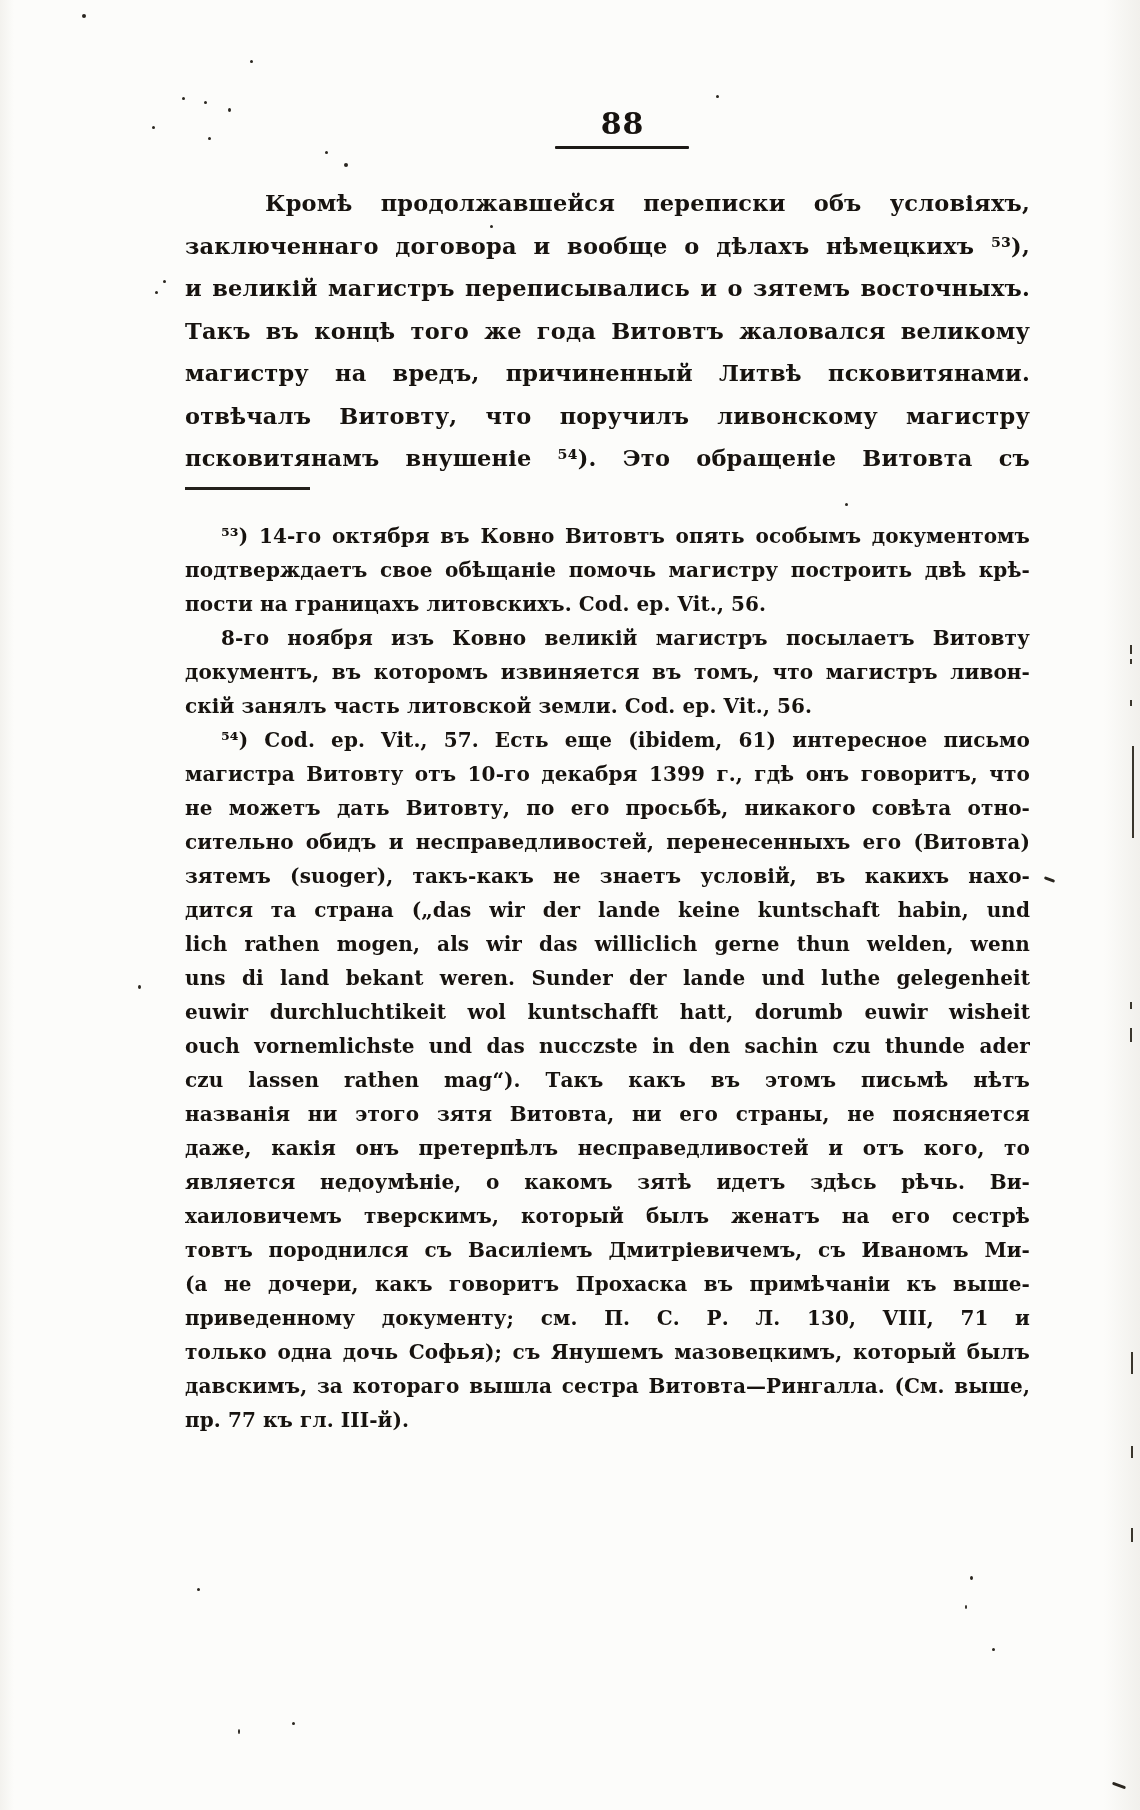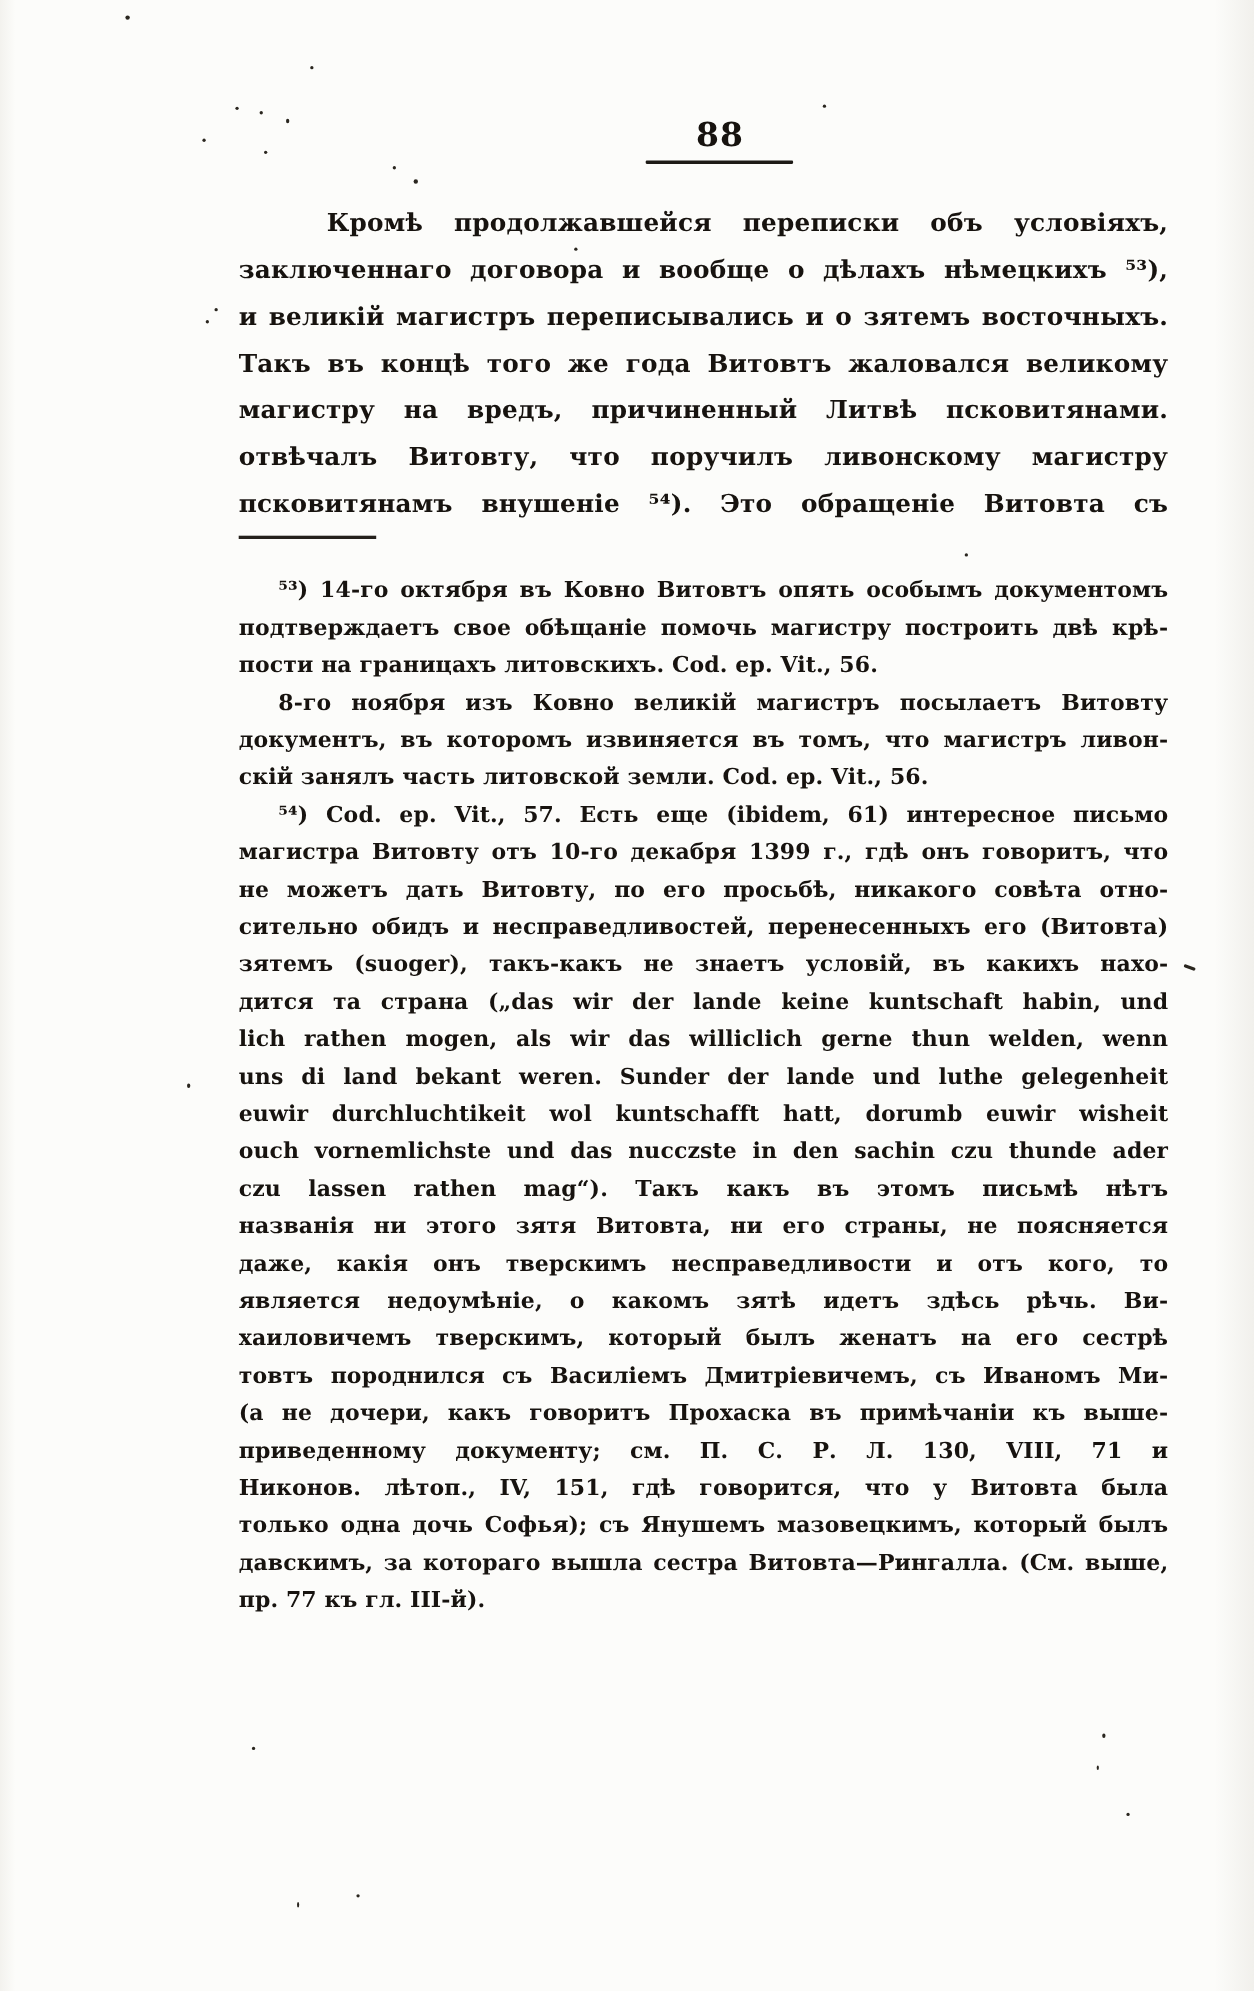--- a/index.html
+++ b/index.html
@@ -4,21 +4,21 @@
 <style>
   html,body{margin:0;padding:0;}
   body{
     width:1140px;height:1810px;position:relative;overflow:hidden;
     background:
       linear-gradient(90deg, #f3f2ee 0px, #fcfcfa 14px, #fcfcfa 1104px, #f1f0ec 1140px),
       #fcfcfa;
     font-family:"DejaVu Serif","Liberation Serif",serif;
     color:#17130f;
   }
-  .page{position:absolute;inset:0;margin-left:32px;}
+  .page{position:absolute;inset:0;}
   
   .pagenum{
     position:absolute;top:108px;left:556px;width:133px;
     text-align:center;font-size:30px;line-height:32px;font-weight:bold;
     letter-spacing:1px;
   }
   .pagenum-rule{
     position:absolute;top:146px;left:555px;width:134px;height:3px;
     background:#1d1a16;border-radius:1px;
   }
@@ -85,27 +85,26 @@
       <div class="tline just">не можетъ дать Витовту, по его просьбѣ, никакого совѣта отно-</div>
       <div class="tline just">сительно обидъ и несправедливостей, перенесенныхъ его (Витовта)</div>
       <div class="tline just">зятемъ (suoger), такъ-какъ не знаетъ условій, въ какихъ нахо-</div>
       <div class="tline just">дится та страна („das wir der lande keine kuntschaft habin, und</div>
       <div class="tline just">lich rathen mogen, als wir das williclich gerne thun welden, wenn</div>
       <div class="tline just">uns di land bekant weren. Sunder der lande und luthe gelegenheit</div>
       <div class="tline just">euwir durchluchtikeit wol kuntschafft hatt, dorumb euwir wisheit</div>
       <div class="tline just">ouch vornemlichste und das nucczste in den sachin czu thunde ader</div>
       <div class="tline just">czu lassen rathen mag“). Такъ какъ въ этомъ письмѣ нѣтъ</div>
       <div class="tline just">названія ни этого зятя Витовта, ни его страны, не поясняется</div>
-      <div class="tline just">даже, какія онъ тверскимъ несправедливости и отъ кого, то</div>
+      <div class="tline just">даже, какія онъ претерпѣлъ несправедливостей и отъ кого, то</div>
       <div class="tline just">является недоумѣніе, о какомъ зятѣ идетъ здѣсь рѣчь. Ви-</div>
       <div class="tline just">хаиловичемъ тверскимъ, который былъ женатъ на его сестрѣ</div>
       <div class="tline just">товтъ породнился съ Василіемъ Дмитріевичемъ, съ Иваномъ Ми-</div>
       <div class="tline just">(а не дочери, какъ говоритъ Прохаска въ примѣчаніи къ выше-</div>
       <div class="tline just">приведенному документу; см. П. С. Р. Л. 130, VIII, 71 и</div>
-      <div class="tline just">Никонов. лѣтоп., IV, 151, гдѣ говорится, что у Витовта была</div>
       <div class="tline just">только одна дочь Софья); съ Янушемъ мазовецкимъ, который былъ</div>
       <div class="tline just">давскимъ, за котораго вышла сестра Витовта—Рингалла. (См. выше,</div>
       <div class="tline">пр. 77 къ гл. III-й).</div>
     </div>
 
   <div class="speck" style="left:82px;top:14px;width:4px;height:4px;"></div>
   <div class="speck" style="left:250px;top:60px;width:3px;height:3px;"></div>
   <div class="speck" style="left:182px;top:97px;width:3px;height:3px;"></div>
   <div class="speck" style="left:204px;top:101px;width:3px;height:3px;"></div>
   <div class="speck" style="left:228px;top:108px;width:3px;height:4px;"></div>

